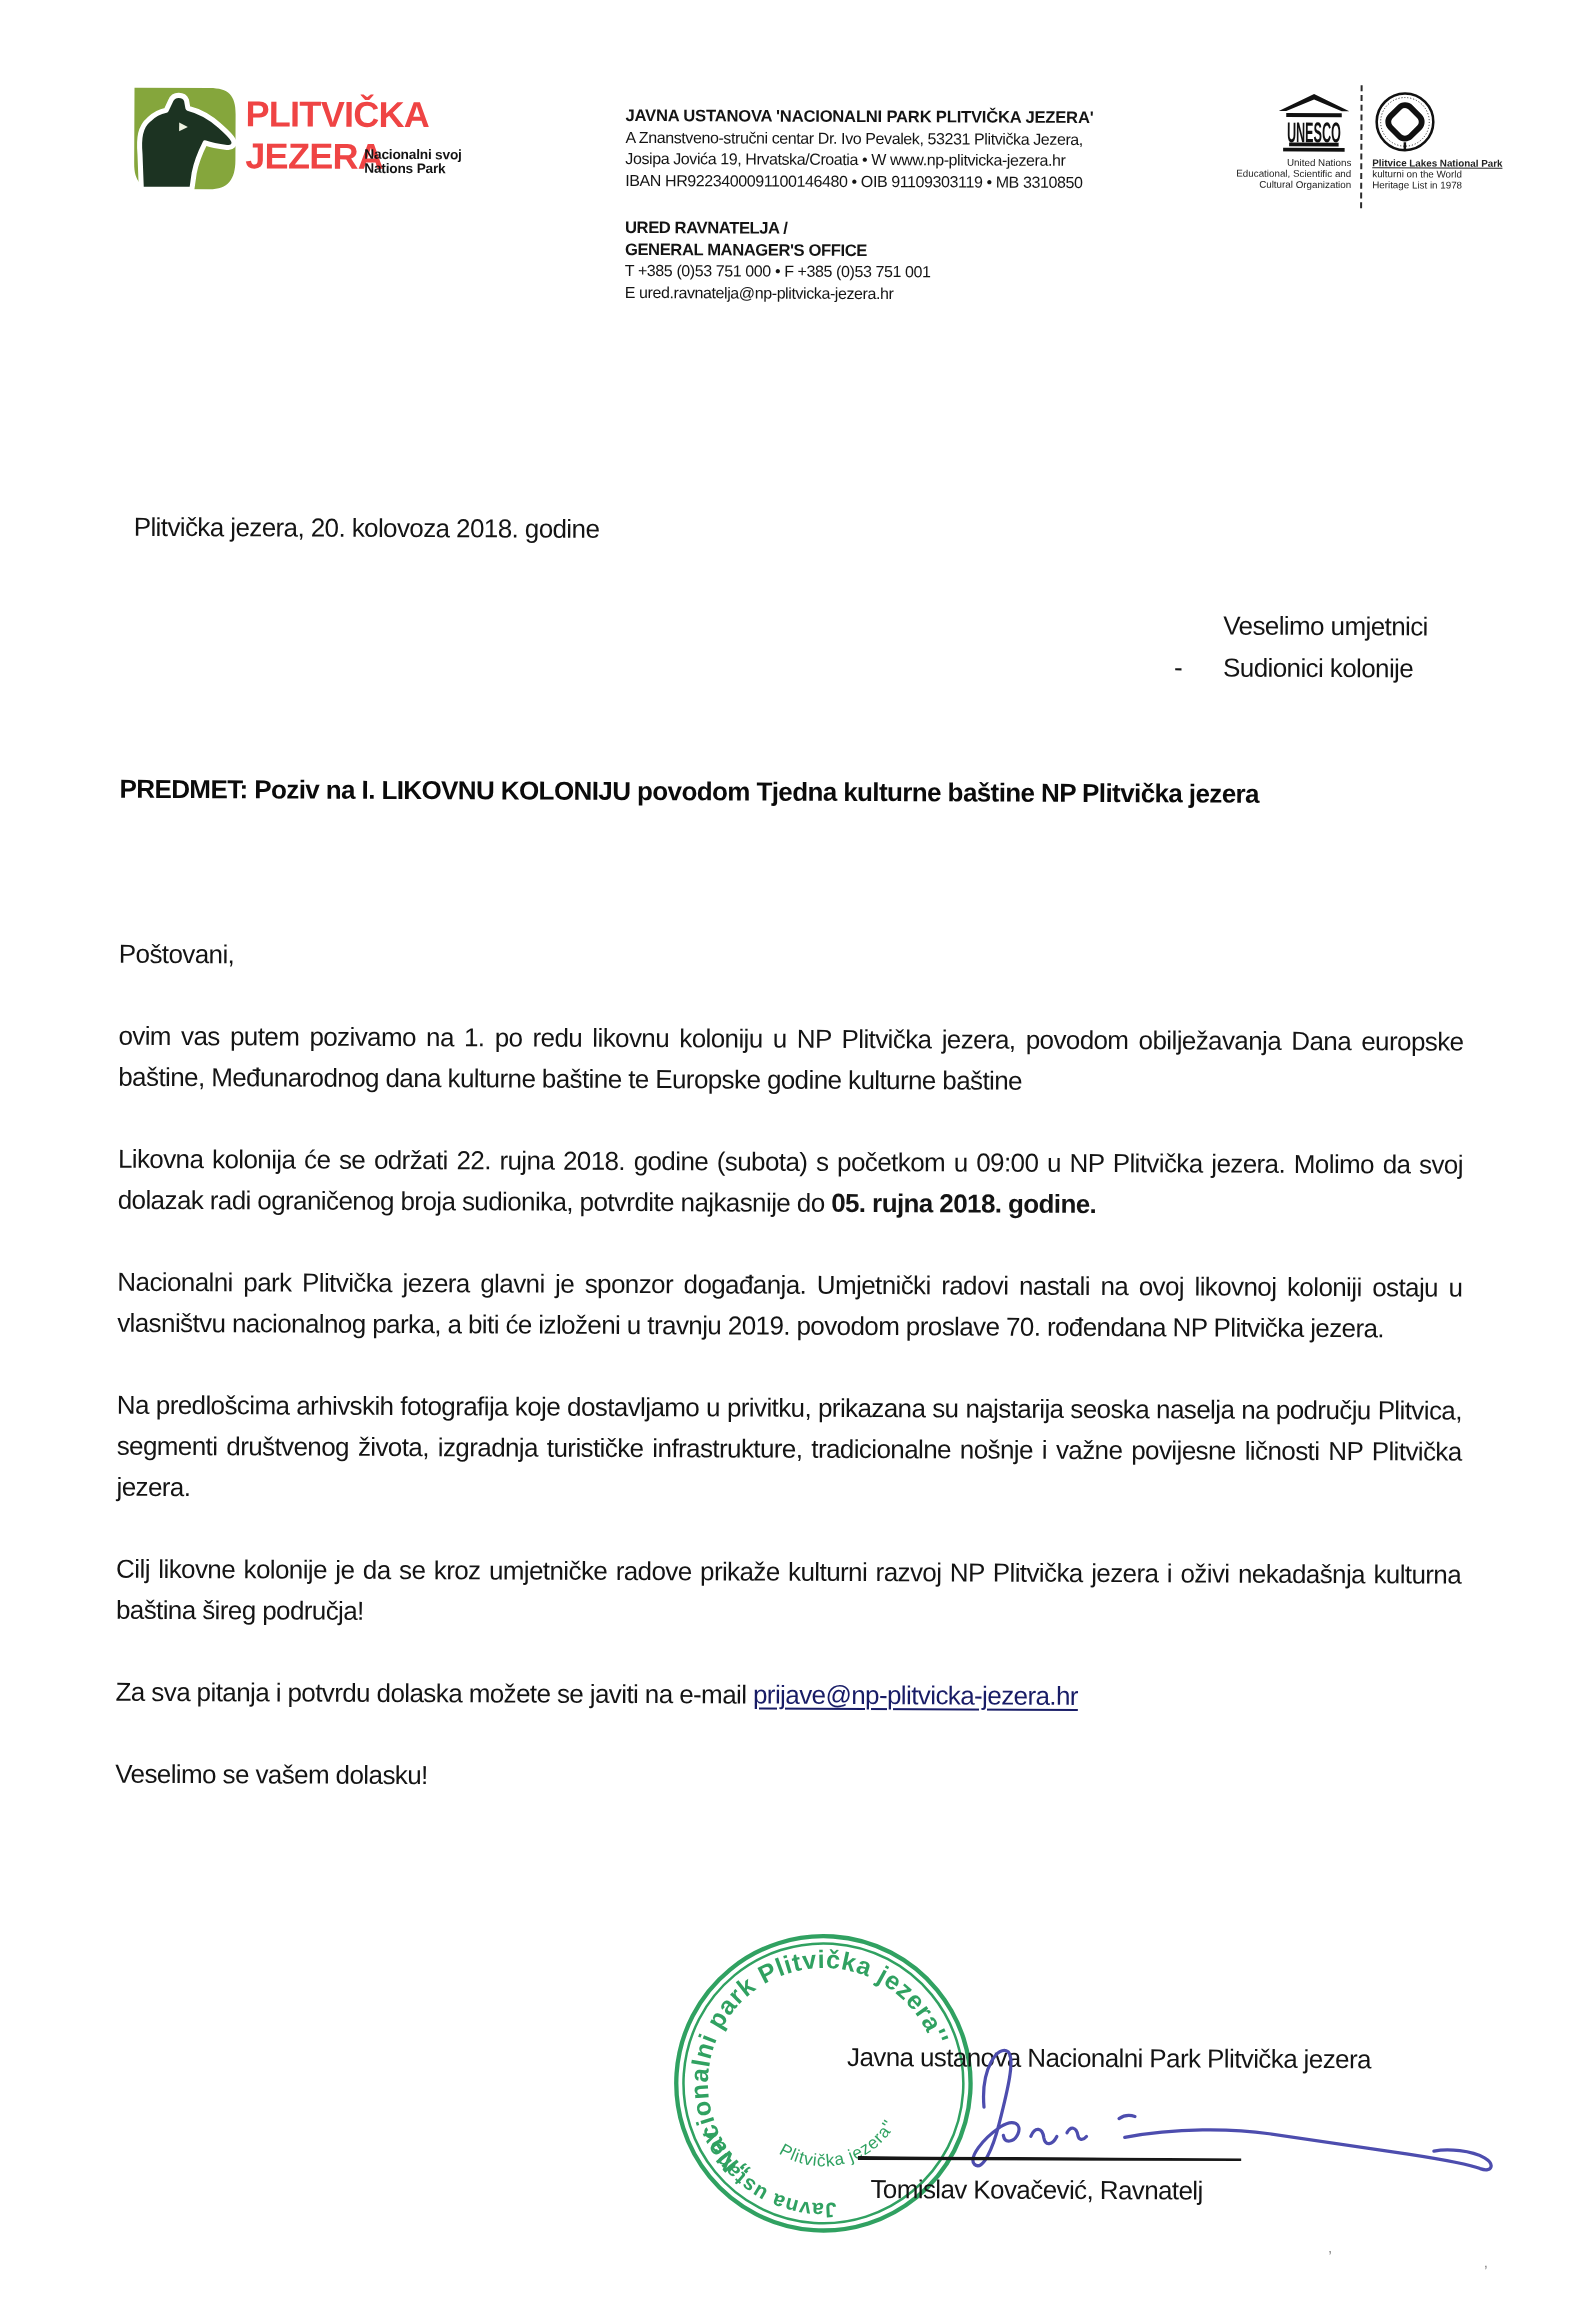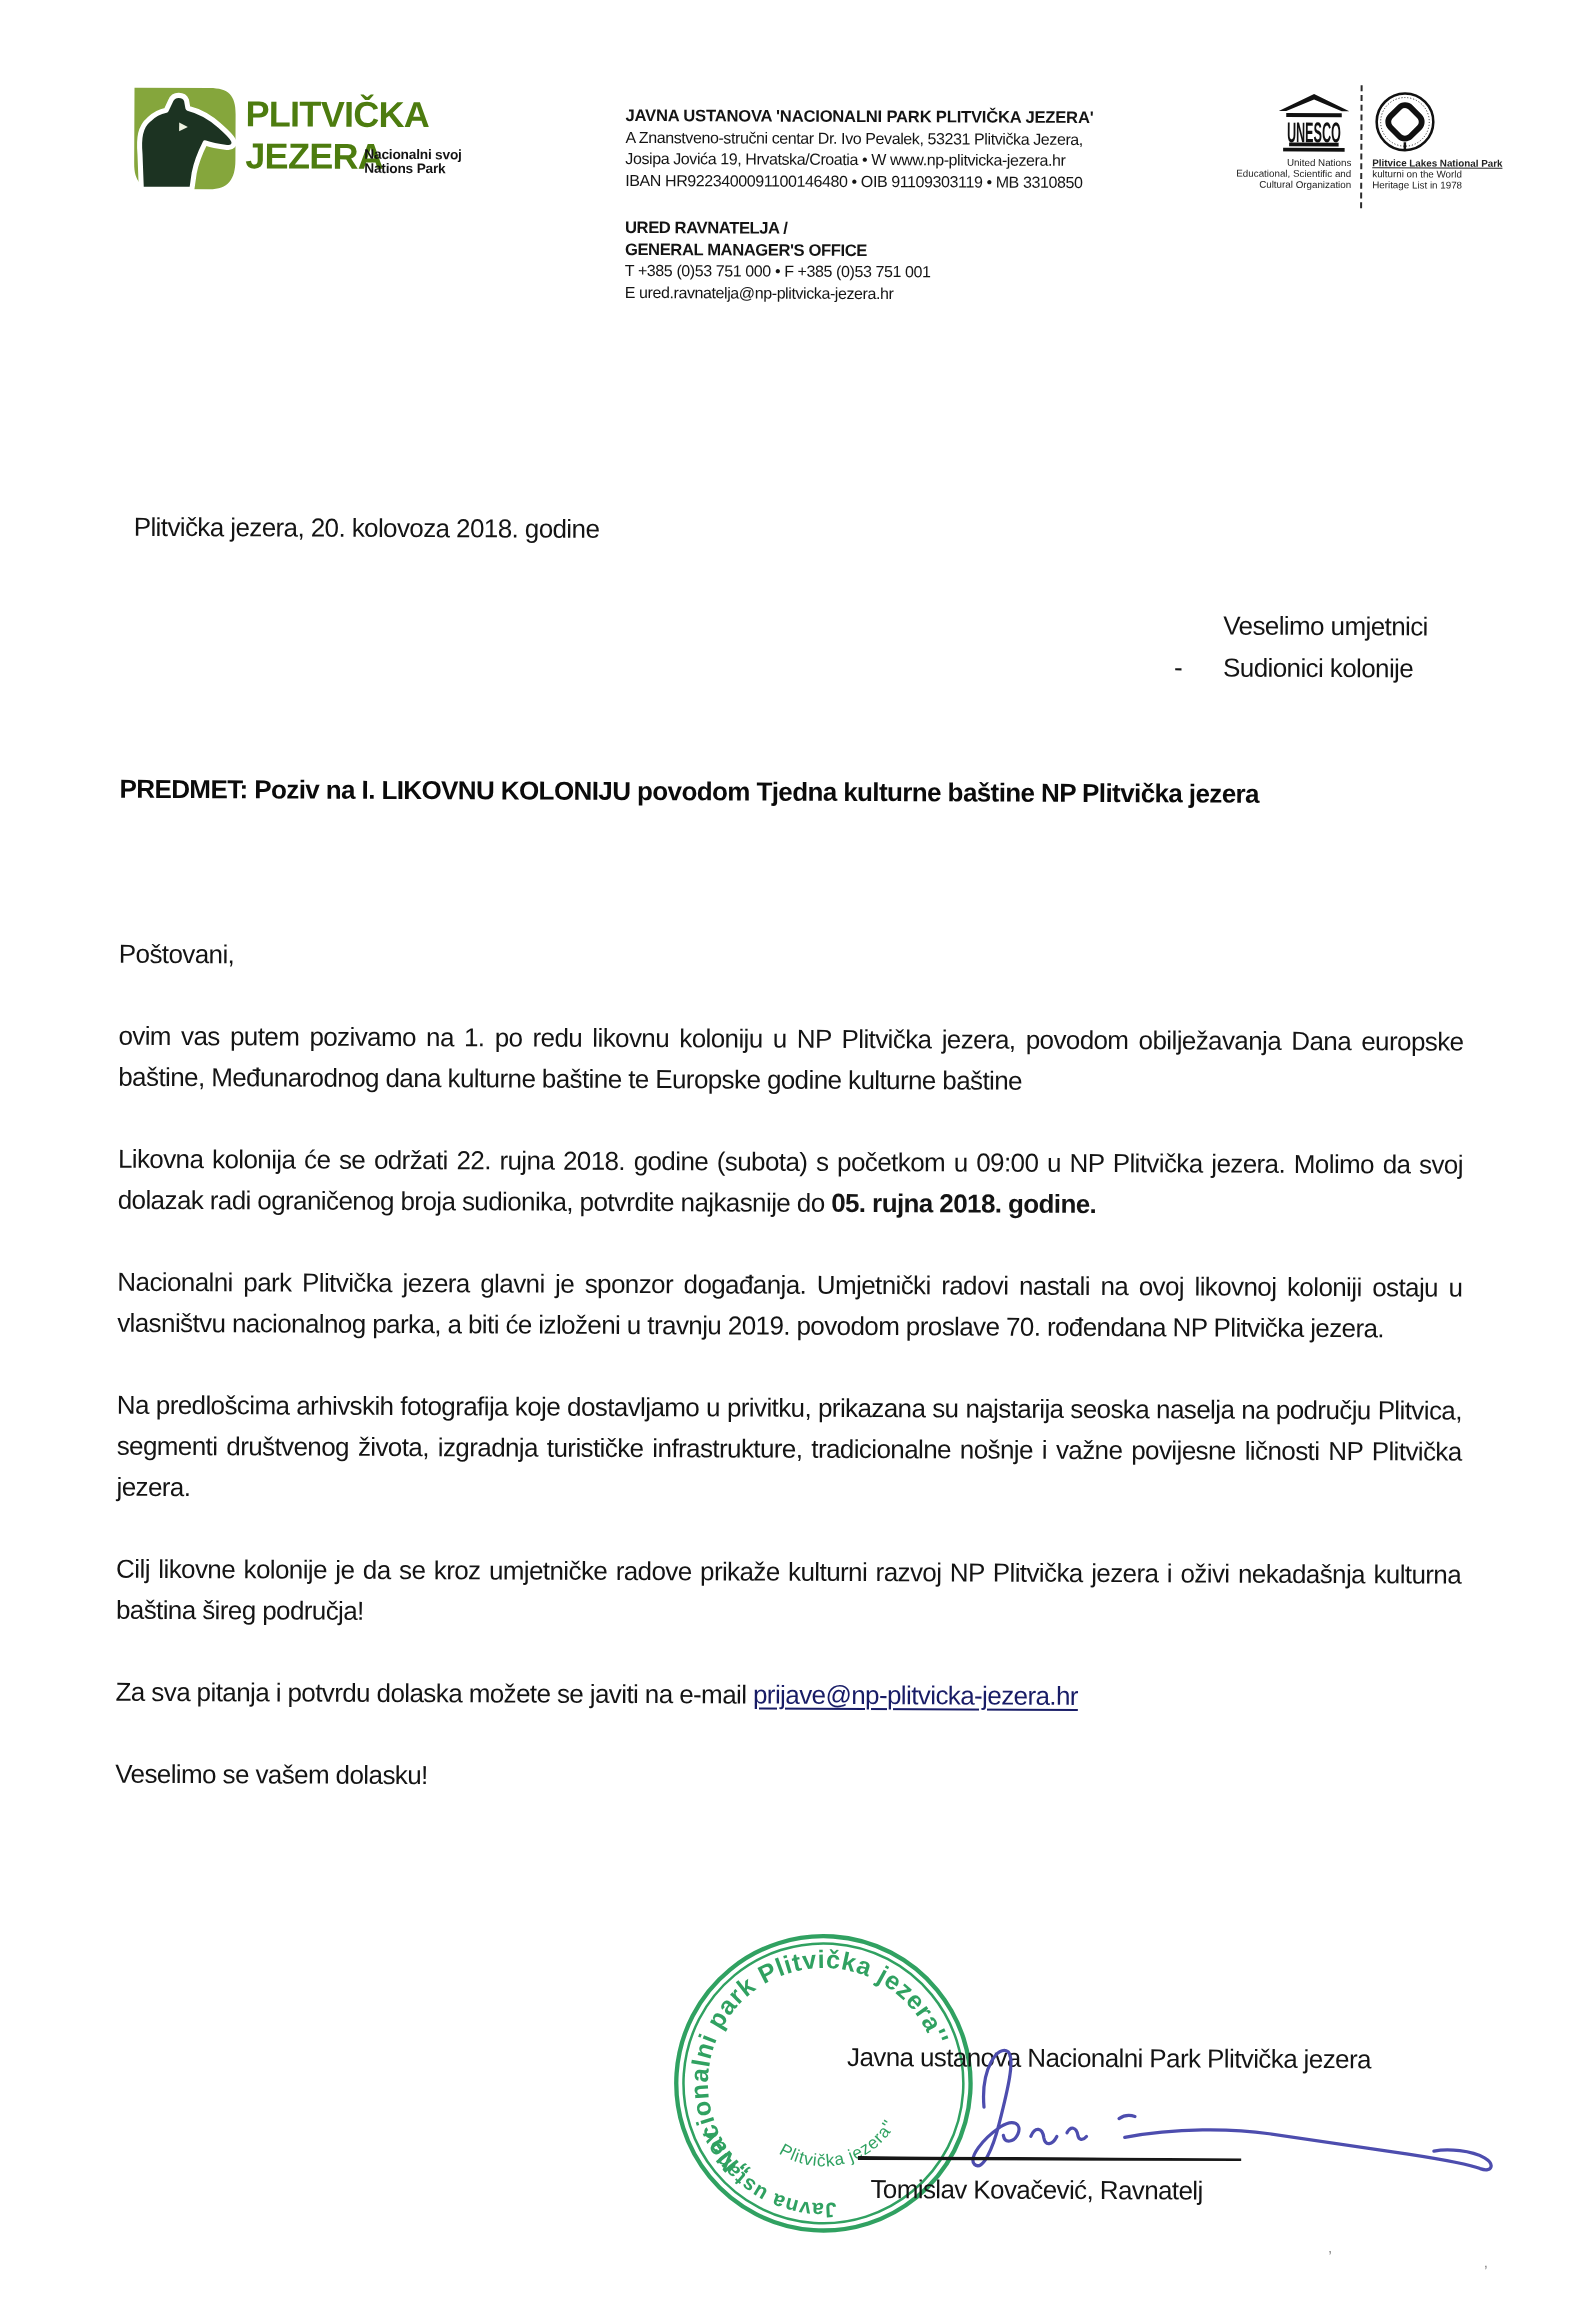--- a/index.html
+++ b/index.html
@@ -3,21 +3,21 @@
 <meta charset="utf-8">
 <style>
   html,body{margin:0;padding:0;background:#e8e8e8;}
   .page{position:relative;width:1589px;height:2319px;background:#ffffff;overflow:hidden;
         font-family:"Liberation Sans","DejaVu Sans",sans-serif;color:#141414;}
   .tilt{position:absolute;inset:0;transform:rotate(0.25deg);transform-origin:40% 0;}
 
   
   .logo-mark{position:absolute;left:132px;top:87px;width:107px;height:107px;}
   .logo-word{position:absolute;left:246px;top:95px;font-weight:bold;font-size:36px;
-             line-height:42px;letter-spacing:-0.7px;color:#4d7c0f;}
+             line-height:42px;letter-spacing:-0.7px;color:#ef4444;}
   .logo-sub{position:absolute;left:365px;top:149px;font-weight:bold;font-size:13.7px;
             line-height:14.4px;letter-spacing:-0.2px;}
   .org-block{position:absolute;left:626px;top:105px;font-size:16px;line-height:21.7px;letter-spacing:-0.4px;}
   .org-title{font-weight:bold;font-size:16.6px;letter-spacing:-0.2px;}
   .office-block{position:absolute;left:626px;top:217px;font-size:16px;line-height:21.7px;letter-spacing:-0.4px;}
   .office-title{font-weight:bold;font-size:16.6px;}
   .unesco-temple{position:absolute;left:1277px;top:90px;width:75px;height:59px;}
   .logo-sep{position:absolute;left:1361px;top:82px;height:123px;border-left:2.2px dashed #2b2b2b;}
   .wh-emblem{position:absolute;left:1375px;top:88px;width:61px;height:61px;}
   .unesco-caption{position:absolute;left:1199px;top:155px;width:153px;text-align:right;

